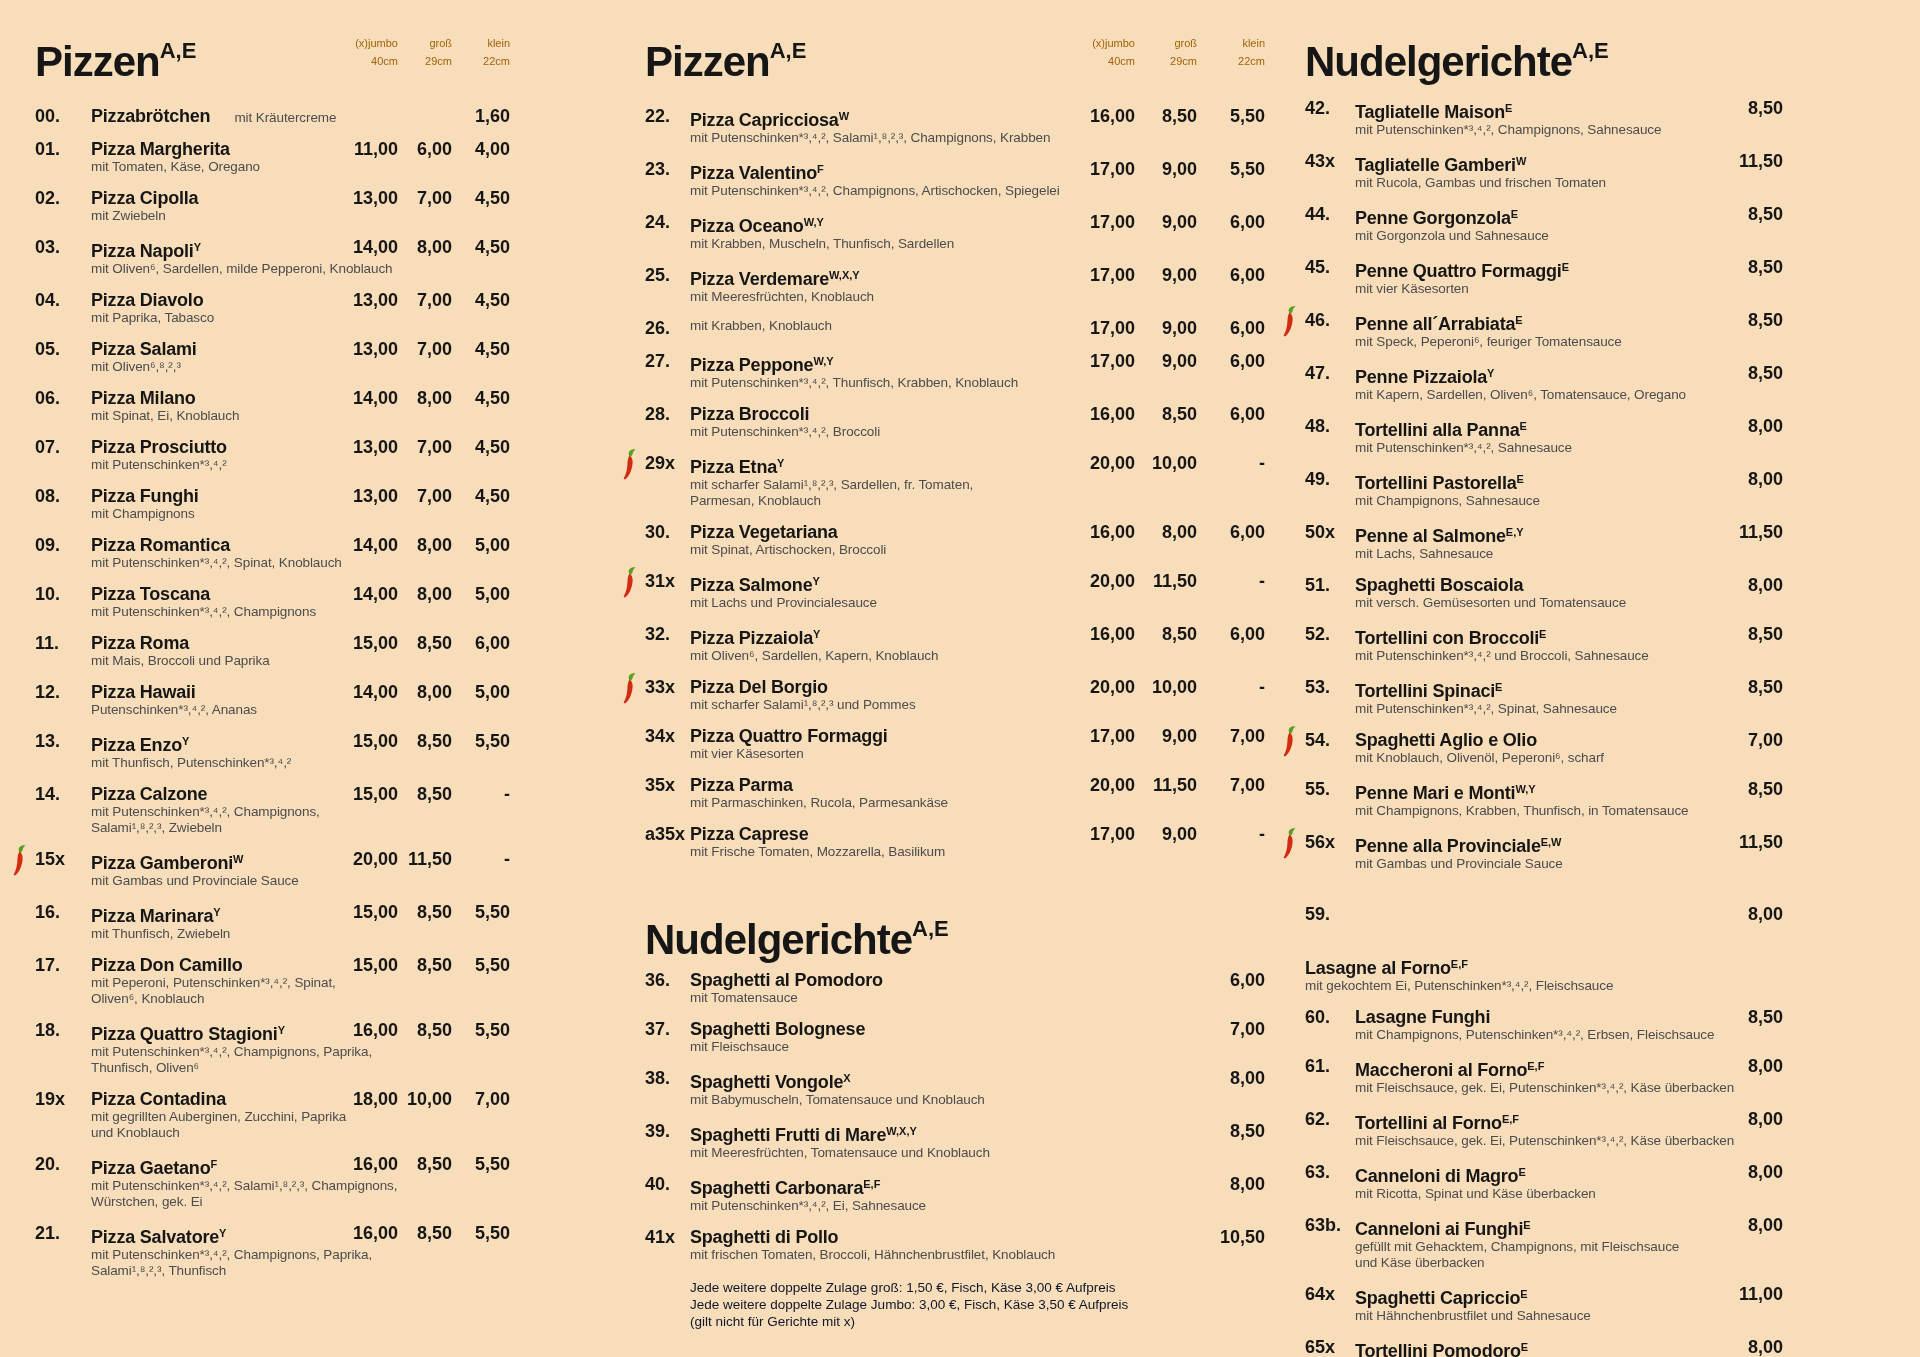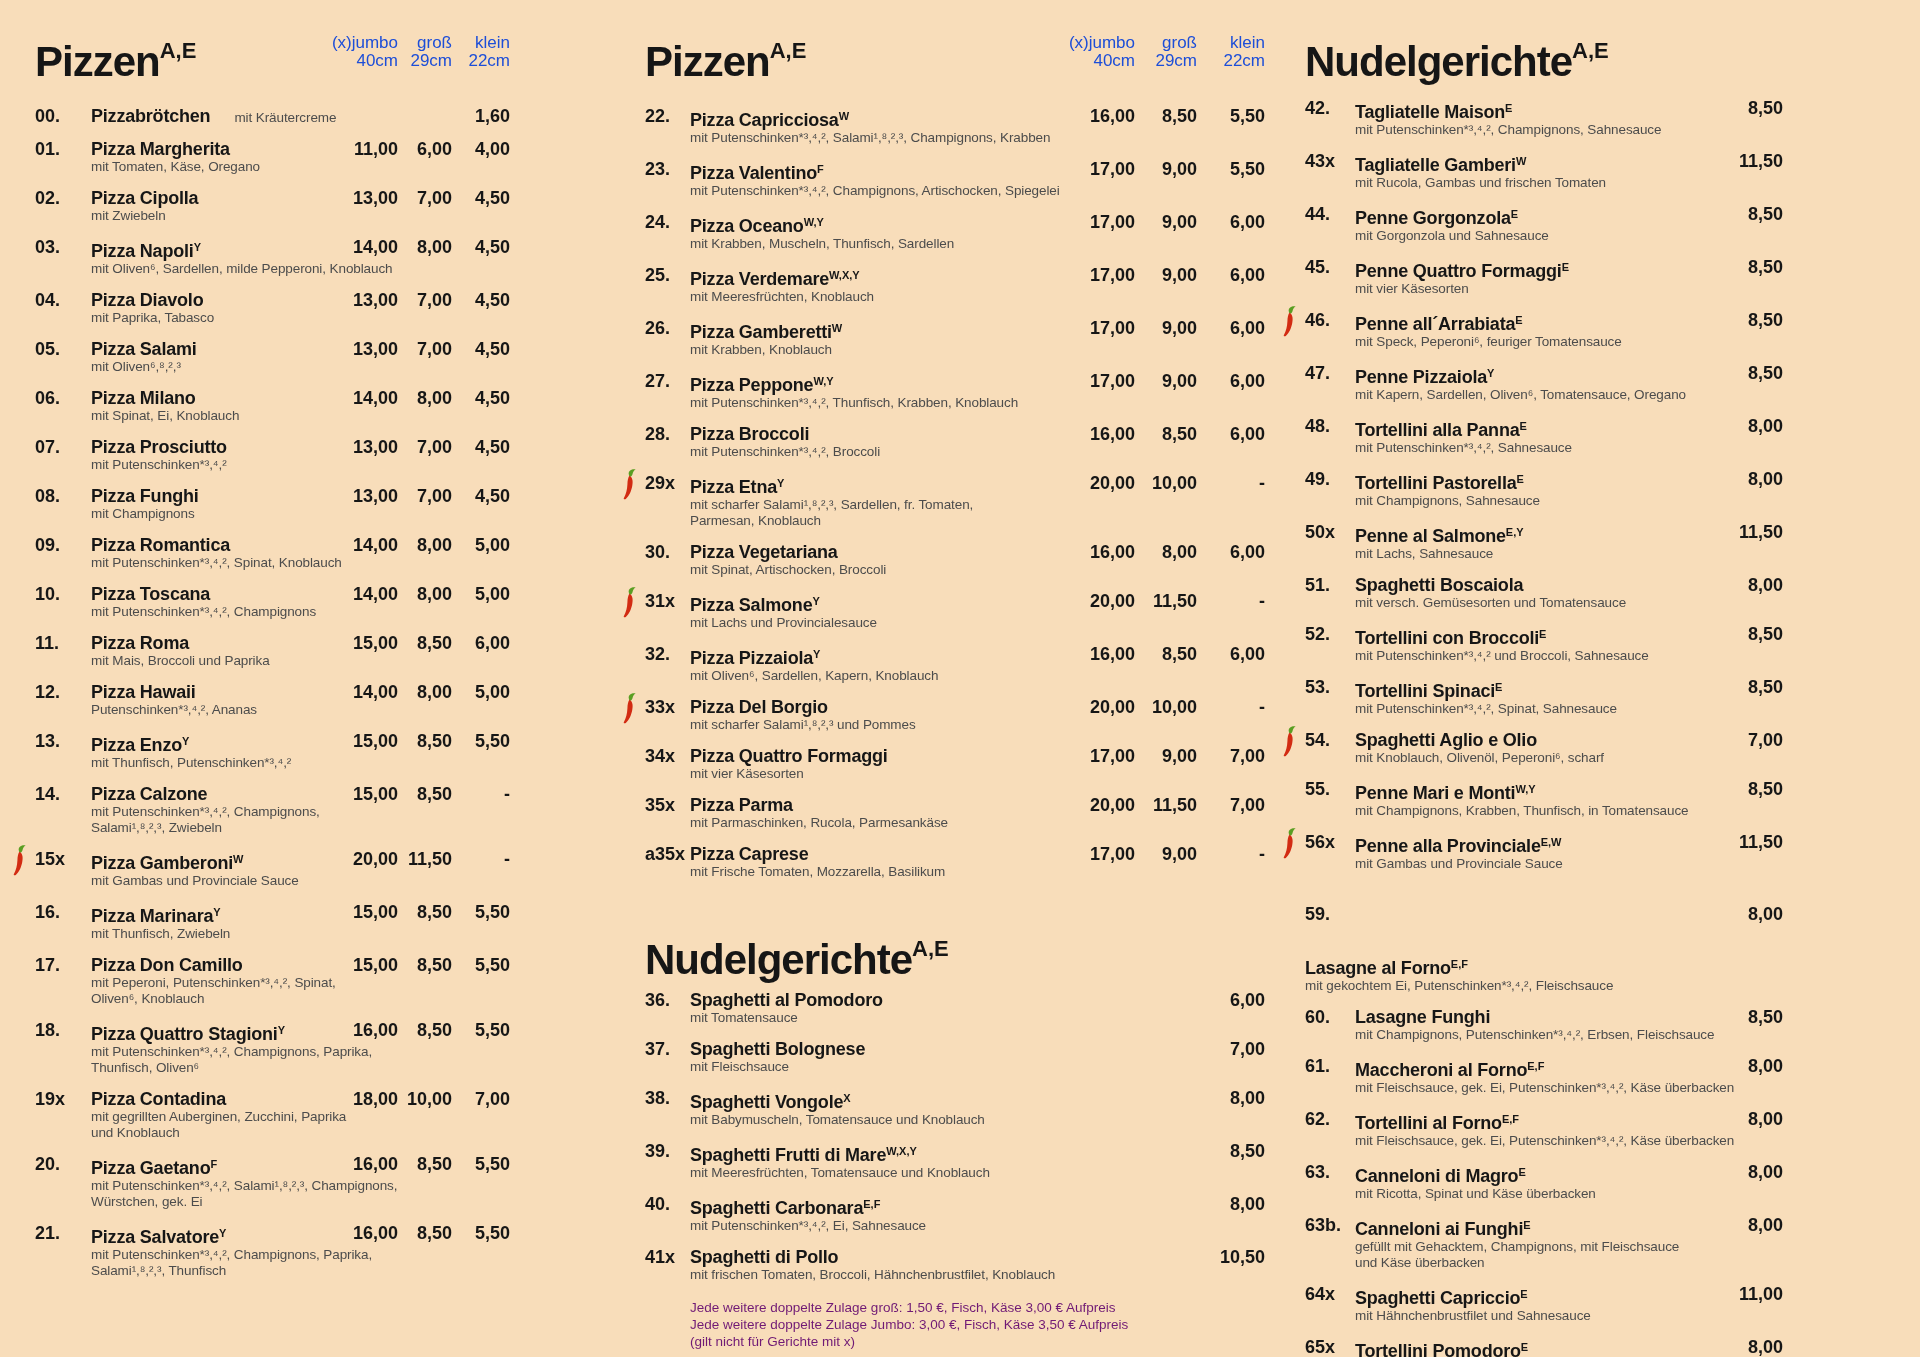--- a/index.html
+++ b/index.html
@@ -14,21 +14,21 @@
   .col-2{left:645px;width:620px;}
   .col-3{left:1305px;width:478px;}
 
   .section-header{position:relative;height:78px;}
   .section-header.no-sizes{height:64px;}
   .section-header.compact{height:70px;}
   .title{margin:0;font-size:42px;line-height:46px;font-weight:700;letter-spacing:-1px;}
   .title sup{font-size:22px;vertical-align:18px;letter-spacing:0;}
   .size-header{position:absolute;top:6px;right:0;height:40px;width:100%;}
   .size-cell{position:absolute;top:0;width:90px;text-align:right;
-    font-size:17px;line-height:18px;color:#1d4ed8;}
+    font-size:11px;line-height:18px;color:#a16207;}
   .col-1 .size-cell.jumbo{right:112px;} .col-1 .size-cell.gross{right:58px;} .col-1 .size-cell.klein{right:0;}
   .col-2 .size-cell.jumbo{right:130px;} .col-2 .size-cell.gross{right:68px;} .col-2 .size-cell.klein{right:0;}
 
   .items{position:relative;}
   .item{position:relative;display:flex;margin-bottom:13px;}
   .item.inline-desc{}
   .item.gap-top{margin-top:32px;flex-direction:column;}
   .num{flex:0 0 56px;font-size:18px;font-weight:700;line-height:20px;white-space:nowrap;}
   .col-2 .num{flex:0 0 45px;}
   .col-3 .num{flex:0 0 50px;}
@@ -43,21 +43,21 @@
   .price{position:absolute;top:0;width:80px;text-align:right;
     font-size:18px;line-height:20px;font-weight:700;}
   .col-1 .price.jumbo{right:112px;} .col-1 .price.gross{right:58px;} .col-1 .price.klein{right:0;}
   .col-2 .price.jumbo{right:130px;} .col-2 .price.gross{right:68px;} .col-2 .price.klein{right:0;}
   .price.single{right:0;}
 
   .chili{display:none;}
   .item.has-chili .chili{display:block;position:absolute;left:-26px;top:-4px;width:18px;height:31px;}
 
   .nudel-mid .section-header{margin-top:46px;margin-bottom:0;}
-  .footnote{margin-top:16px;padding-left:45px;font-size:13.5px;line-height:17px;color:#701a75;}
+  .footnote{margin-top:16px;padding-left:45px;font-size:13.5px;line-height:17px;color:#0f172a;}
 </style>
 </head>
 <body>
 
 <div class="col col-1">
   <div class="section-header">
     <h1 class="title"><span>Pizzen</span><sup>A,E</sup></h1>
     <div class="size-header">
       <div class="size-cell jumbo">
         <div>(x)jumbo</div>
@@ -389,21 +389,20 @@
       <div class="desc">mit Meeresfrüchten, Knoblauch</div>
     </div>
     <span class="price jumbo">17,00</span>
     <span class="price gross">9,00</span>
     <span class="price klein">6,00</span>
   </div>
       <div class="item">
 
     <span class="num">26.</span>
     <div class="body">
-      <div class="name-line"><span class="name">Pizza Gamberetti</span><sup class="nsup">W</sup></div>
       <div class="desc">mit Krabben, Knoblauch</div>
     </div>
     <span class="price jumbo">17,00</span>
     <span class="price gross">9,00</span>
     <span class="price klein">6,00</span>
   </div>
       <div class="item">
 
     <span class="num">27.</span>
     <div class="body">

